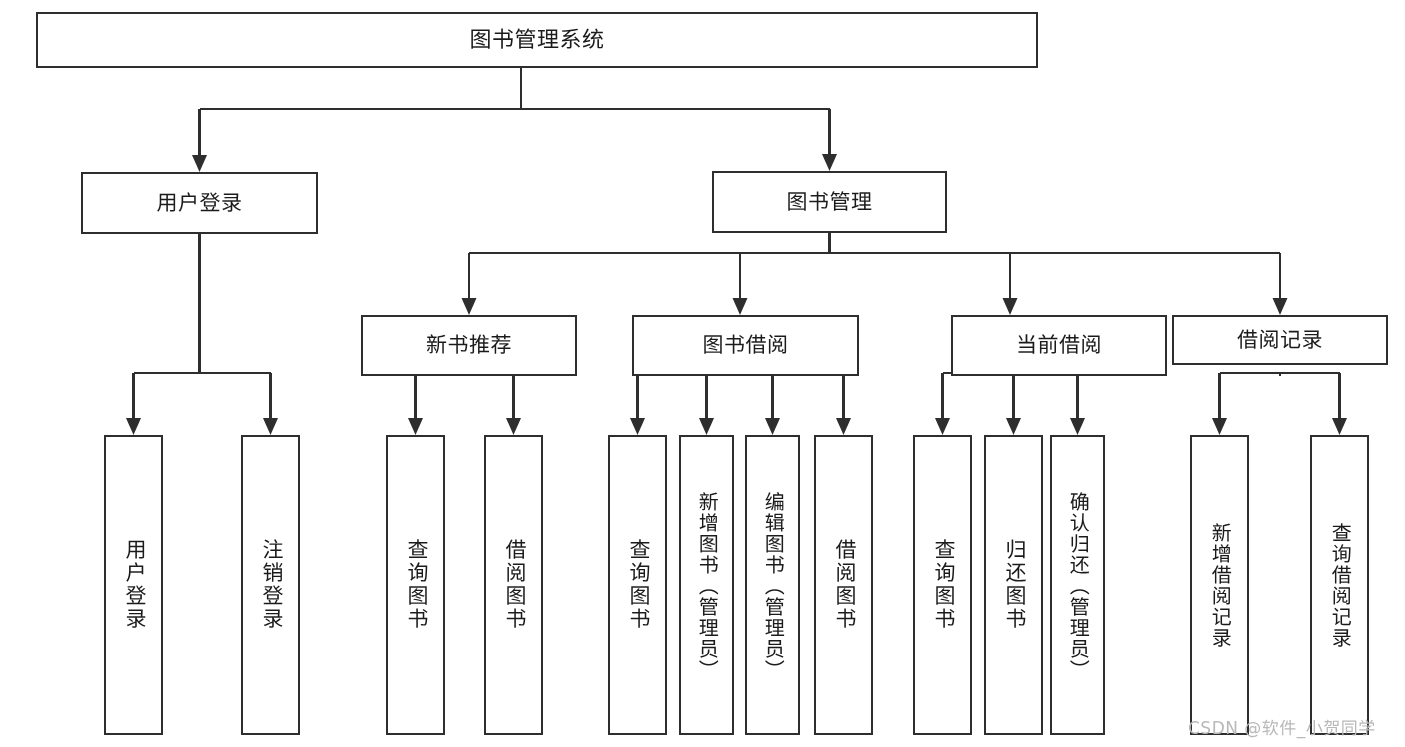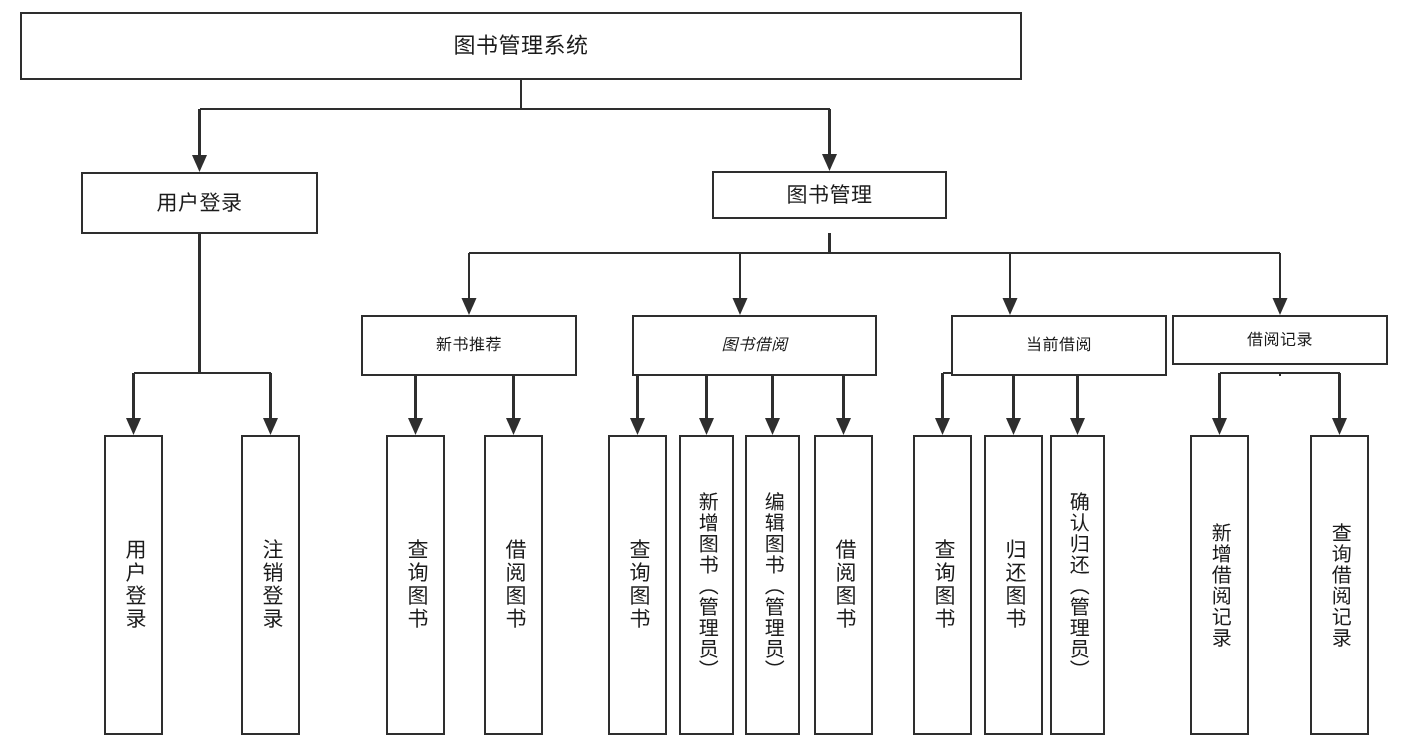--- a/index.html
+++ b/index.html
@@ -38,21 +38,21 @@
   }
   .node-label {
     font-size: 21px;
     line-height: 1.18;
     letter-spacing: 0.5px;
     white-space: nowrap;
     text-align: center;
   }
   .node.level-0 .node-label { font-size: 22px; }
   .node.level-1 .node-label { font-size: 21px; }
-  .node.level-2 .node-label { font-size: 16px; }
+  .node.level-2 .node-label { font-size: 21px; }
   .node.leaf {
     align-items: center;
     justify-content: center;
     padding: 6px 0;
   }
   .node.leaf .node-label {
     writing-mode: vertical-rl;
     text-orientation: upright;
     font-size: 21px;
     line-height: 1.28;
@@ -127,33 +127,33 @@
       <line x1="1077.5" y1="373" x2="1077.5" y2="420" stroke="#2e2e2e" stroke-width="2.5" shape-rendering="crispEdges"></line>
       <path d="M 1070 418 L 1085 418 L 1077.5 435 Z" fill="#2e2e2e"></path>
       <line x1="1280" y1="376" x2="1280" y2="373" stroke="#2e2e2e" stroke-width="2.5" shape-rendering="crispEdges"></line>
       <line x1="1219.5" y1="373" x2="1339.5" y2="373" stroke="#2e2e2e" stroke-width="2.5" shape-rendering="crispEdges"></line>
       <line x1="1219.5" y1="373" x2="1219.5" y2="420" stroke="#2e2e2e" stroke-width="2.5" shape-rendering="crispEdges"></line>
       <path d="M 1212 418 L 1227 418 L 1219.5 435 Z" fill="#2e2e2e"></path>
       <line x1="1339.5" y1="373" x2="1339.5" y2="420" stroke="#2e2e2e" stroke-width="2.5" shape-rendering="crispEdges"></line>
       <path d="M 1332 418 L 1347 418 L 1339.5 435 Z" fill="#2e2e2e"></path>
     </svg>
   <div id="node-layer">
-      <div class="node level-0" style="left: 20px; top: 12px; width: 1002px; height: 68px;">
+      <div class="node level-0" style="left: 36px; top: 12px; width: 1002px; height: 56px;">
         <span class="node-label">图书管理系统</span>
       </div>
       <div class="node level-1" style="left: 81px; top: 172px; width: 237px; height: 62px;">
         <span class="node-label">用户登录</span>
       </div>
-      <div class="node level-1" style="left: 712px; top: 171px; width: 235px; height: 48px;">
+      <div class="node level-1" style="left: 712px; top: 171px; width: 235px; height: 62px;">
         <span class="node-label">图书管理</span>
       </div>
       <div class="node level-2" style="left: 361px; top: 315px; width: 216px; height: 61px;">
         <span class="node-label">新书推荐</span>
       </div>
-      <div class="node level-2" style="left: 632px; top: 315px; width: 245px; height: 61px; font-style: italic;">
+      <div class="node level-2" style="left: 632px; top: 315px; width: 227px; height: 61px;">
         <span class="node-label">图书借阅</span>
       </div>
       <div class="node level-2" style="left: 951px; top: 315px; width: 216px; height: 61px;">
         <span class="node-label">当前借阅</span>
       </div>
       <div class="node level-2" style="left: 1172px; top: 315px; width: 216px; height: 50px;">
         <span class="node-label">借阅记录</span>
       </div>
       <div class="node level-3 leaf" style="left: 104px; top: 435px; width: 59px; height: 300px;">
         <span class="node-label">用户登录</span>
@@ -188,13 +188,14 @@
       <div class="node level-3 leaf tall-text" style="left: 1050px; top: 435px; width: 55px; height: 300px;">
         <span class="node-label">确认归还（管理员）</span>
       </div>
       <div class="node level-3 leaf tall-text" style="left: 1190px; top: 435px; width: 59px; height: 300px;">
         <span class="node-label">新增借阅记录</span>
       </div>
       <div class="node level-3 leaf tall-text" style="left: 1310px; top: 435px; width: 59px; height: 300px;">
         <span class="node-label">查询借阅记录</span>
       </div>
     </div>
+  <div id="watermark">CSDN @软件_小贺同学</div>
 </div>
 
 </body></html>

